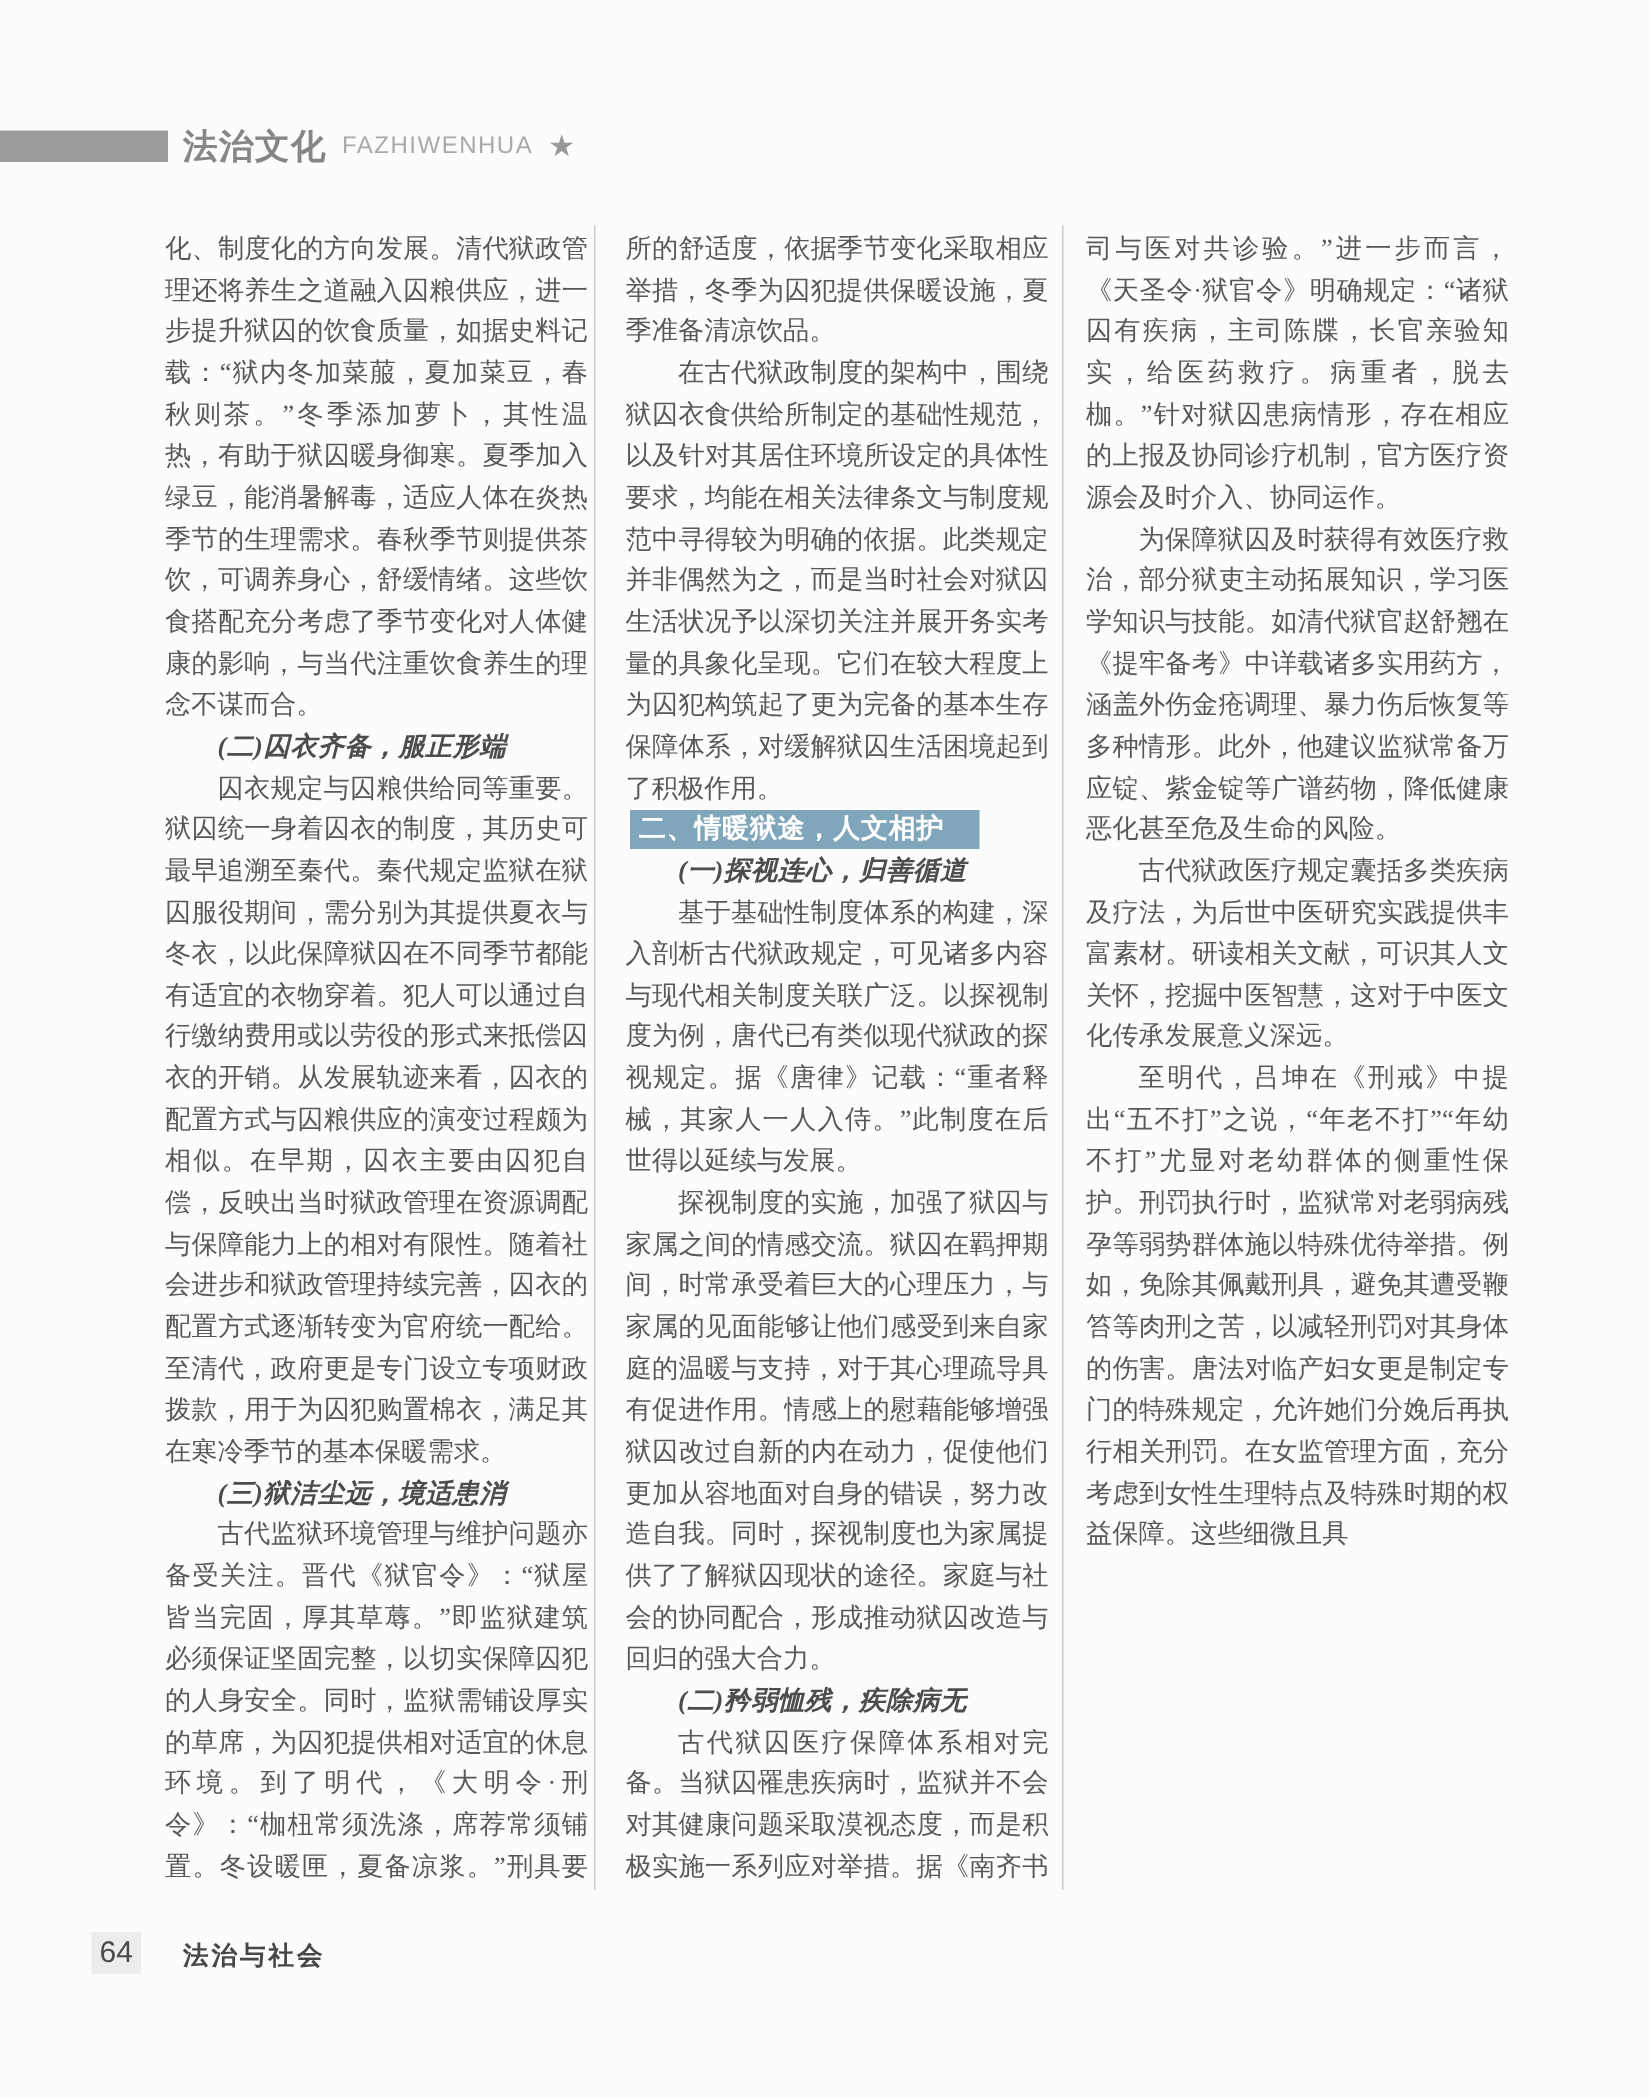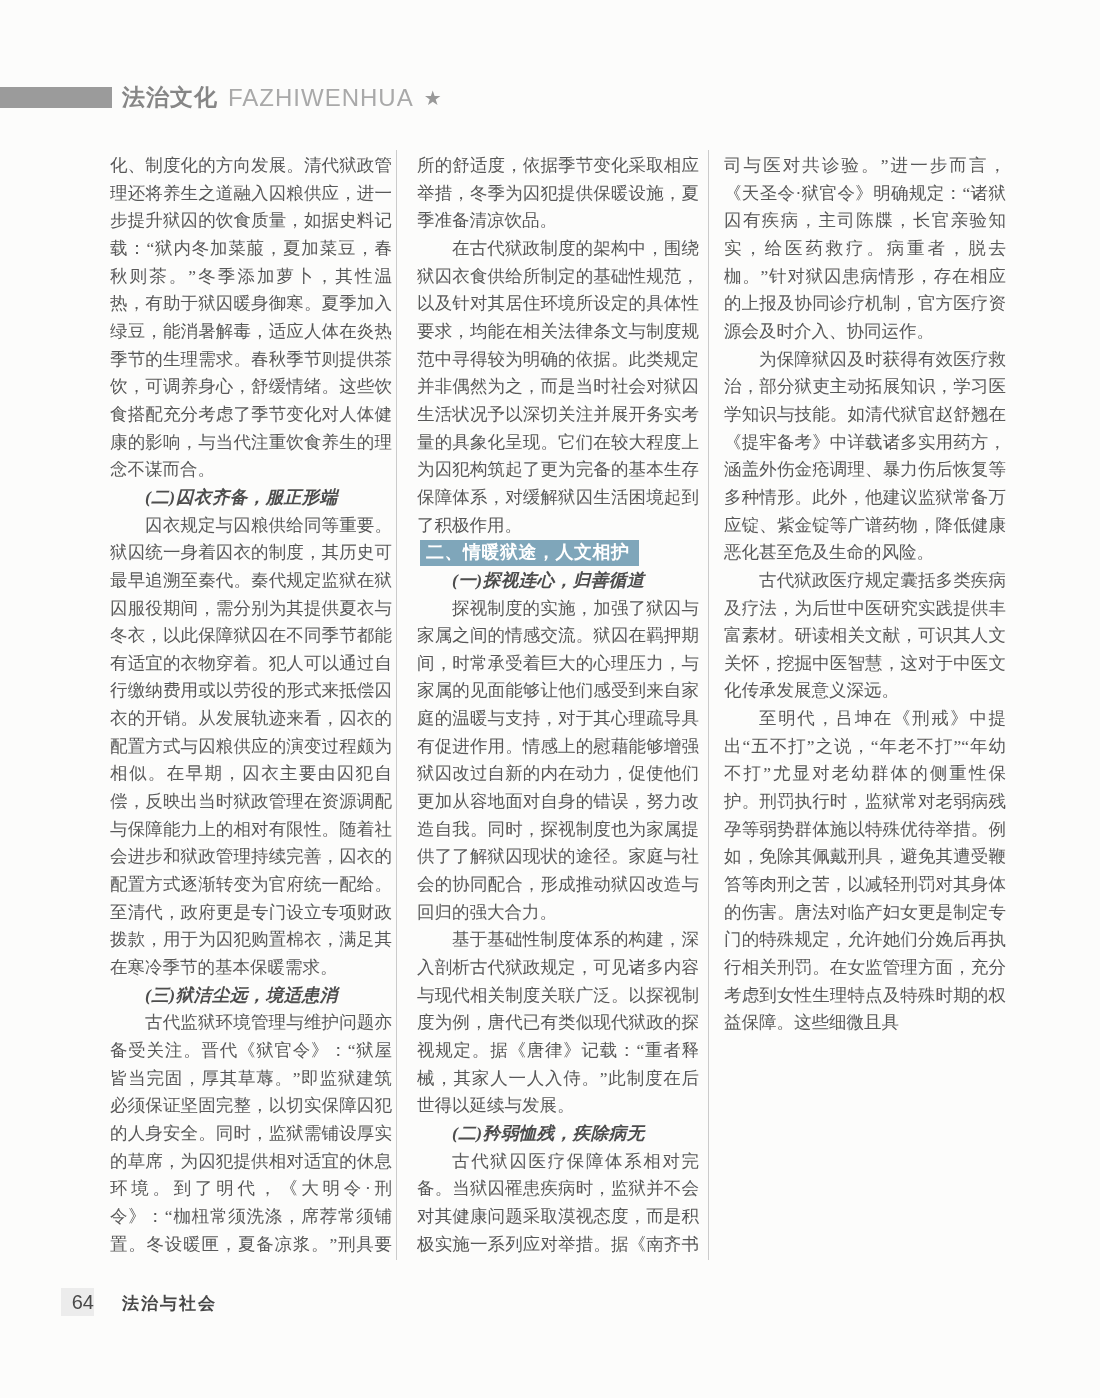--- a/index.html
+++ b/index.html
@@ -33,21 +33,21 @@
     font-family: "Liberation Sans", "DejaVu Sans", sans-serif;
     white-space: nowrap;
   }
   .masthead .cn {
     font-size: 23px;
     font-weight: bold;
     color: #868686;
     letter-spacing: 1px;
   }
   .masthead .en {
-    font-size: 24px;
+    font-size: 16px;
     color: #a9a9a9;
     letter-spacing: 1px;
   }
   .masthead .star {
     font-size: 20px;
     color: #999999;
   }
 
   
   .column {
@@ -82,41 +82,41 @@
     text-indent: 2em;
     font-style: italic;
     font-weight: 600;
     color: #4d4d4d;
     letter-spacing: 0.5px;
   }
   .section-line { text-indent: 0; }
   .section-bar {
     display: inline-block;
     margin-left: 3px;
-    padding: 0 9px 1px 6px;
+    padding: 0 23px 1px 6px;
     background: var(--accent-blue, #7fa6ba);
     color: #ffffff;
     font-family: "Liberation Sans", "DejaVu Sans", sans-serif;
     font-size: 18px;
     font-weight: bold;
     line-height: 25px;
     letter-spacing: 0.5px;
   }
 
   
   .folio-box {
     position: absolute;
     left: 61px; top: 1288px;
     min-width: 33px; height: 28px;
     background: #ececec;
     color: #4a4a4a;
     font-family: "Liberation Sans", "DejaVu Sans", sans-serif;
     font-size: 20px;
     line-height: 28px;
-    text-align: right;
+    text-align: center;
   }
   .journal-name {
     position: absolute;
     left: 112px; top: 1292px;
     font-family: "Liberation Sans", "DejaVu Sans", sans-serif;
     font-size: 17px;
     font-weight: bold;
     color: #474747;
     letter-spacing: 2px;
     margin-left: 10px;
@@ -140,22 +140,22 @@
       <p class="body">囚衣规定与囚粮供给同等重要。狱囚统一身着囚衣的制度，其历史可最早追溯至秦代。秦代规定监狱在狱囚服役期间，需分别为其提供夏衣与冬衣，以此保障狱囚在不同季节都能有适宜的衣物穿着。犯人可以通过自行缴纳费用或以劳役的形式来抵偿囚衣的开销。从发展轨迹来看，囚衣的配置方式与囚粮供应的演变过程颇为相似。在早期，囚衣主要由囚犯自偿，反映出当时狱政管理在资源调配与保障能力上的相对有限性。随着社会进步和狱政管理持续完善，囚衣的配置方式逐渐转变为官府统一配给。至清代，政府更是专门设立专项财政拨款，用于为囚犯购置棉衣，满足其在寒冷季节的基本保暖需求。</p>
       <p class="subheading">(三)狱洁尘远，境适患消</p>
       <p class="body">古代监狱环境管理与维护问题亦备受关注。晋代《狱官令》：“狱屋皆当完固，厚其草蓐。”即监狱建筑必须保证坚固完整，以切实保障囚犯的人身安全。同时，监狱需铺设厚实的草席，为囚犯提供相对适宜的休息环境。到了明代，《大明令·刑令》：“枷杻常须洗涤，席荐常须铺置。冬设暖匣，夏备凉浆。”刑具要定期清洁，防止囚犯因佩戴不洁刑具而患病，并且监狱重视囚犯休息场</p>
     </div>
   <div class="divider div-1"></div>
   <div class="column col-2">
       <p class="body-continued">所的舒适度，依据季节变化采取相应举措，冬季为囚犯提供保暖设施，夏季准备清凉饮品。</p>
       <p class="body">在古代狱政制度的架构中，围绕狱囚衣食供给所制定的基础性规范，以及针对其居住环境所设定的具体性要求，均能在相关法律条文与制度规范中寻得较为明确的依据。此类规定并非偶然为之，而是当时社会对狱囚生活状况予以深切关注并展开务实考量的具象化呈现。它们在较大程度上为囚犯构筑起了更为完备的基本生存保障体系，对缓解狱囚生活困境起到了积极作用。</p>
       <div class="section-line"><span class="section-bar">二、情暖狱途，人文相护</span></div>
       <p class="subheading">(一)探视连心，归善循道</p>
+      <p class="body">基于基础性制度体系的构建，深入剖析古代狱政规定，可见诸多内容与现代相关制度关联广泛。以探视制度为例，唐代已有类似现代狱政的探视规定。据《唐律》记载：“重者释械，其家人一人入侍。”此制度在后世得以延续与发展。</p>
       <p class="body">探视制度的实施，加强了狱囚与家属之间的情感交流。狱囚在羁押期间，时常承受着巨大的心理压力，与家属的见面能够让他们感受到来自家庭的温暖与支持，对于其心理疏导具有促进作用。情感上的慰藉能够增强狱囚改过自新的内在动力，促使他们更加从容地面对自身的错误，努力改造自我。同时，探视制度也为家属提供了了解狱囚现状的途径。家庭与社会的协同配合，形成推动狱囚改造与回归的强大合力。</p>
-      <p class="body">基于基础性制度体系的构建，深入剖析古代狱政规定，可见诸多内容与现代相关制度关联广泛。以探视制度为例，唐代已有类似现代狱政的探视规定。据《唐律》记载：“重者释械，其家人一人入侍。”此制度在后世得以延续与发展。</p>
       <p class="subheading">(二)矜弱恤残，疾除病无</p>
       <p class="body">古代狱囚医疗保障体系相对完备。当狱囚罹患疾病时，监狱并不会对其健康问题采取漠视态度，而是积极实施一系列应对举措。据《南齐书·王僧虔传》记载：“治下囚病，必先刺郡，求职</p>
     </div>
   <div class="divider div-2"></div>
   <div class="column col-3">
       <p class="body-continued">司与医对共诊验。”进一步而言，《天圣令·狱官令》明确规定：“诸狱囚有疾病，主司陈牒，长官亲验知实，给医药救疗。病重者，脱去枷。”针对狱囚患病情形，存在相应的上报及协同诊疗机制，官方医疗资源会及时介入、协同运作。</p>
       <p class="body">为保障狱囚及时获得有效医疗救治，部分狱吏主动拓展知识，学习医学知识与技能。如清代狱官赵舒翘在《提牢备考》中详载诸多实用药方，涵盖外伤金疮调理、暴力伤后恢复等多种情形。此外，他建议监狱常备万应锭、紫金锭等广谱药物，降低健康恶化甚至危及生命的风险。</p>
       <p class="body">古代狱政医疗规定囊括多类疾病及疗法，为后世中医研究实践提供丰富素材。研读相关文献，可识其人文关怀，挖掘中医智慧，这对于中医文化传承发展意义深远。</p>
       <p class="body">至明代，吕坤在《刑戒》中提出“五不打”之说，“年老不打”“年幼不打”尤显对老幼群体的侧重性保护。刑罚执行时，监狱常对老弱病残孕等弱势群体施以特殊优待举措。例如，免除其佩戴刑具，避免其遭受鞭笞等肉刑之苦，以减轻刑罚对其身体的伤害。唐法对临产妇女更是制定专门的特殊规定，允许她们分娩后再执行相关刑罚。在女监管理方面，充分考虑到女性生理特点及特殊时期的权益保障。这些细微且具</p>
     </div>

